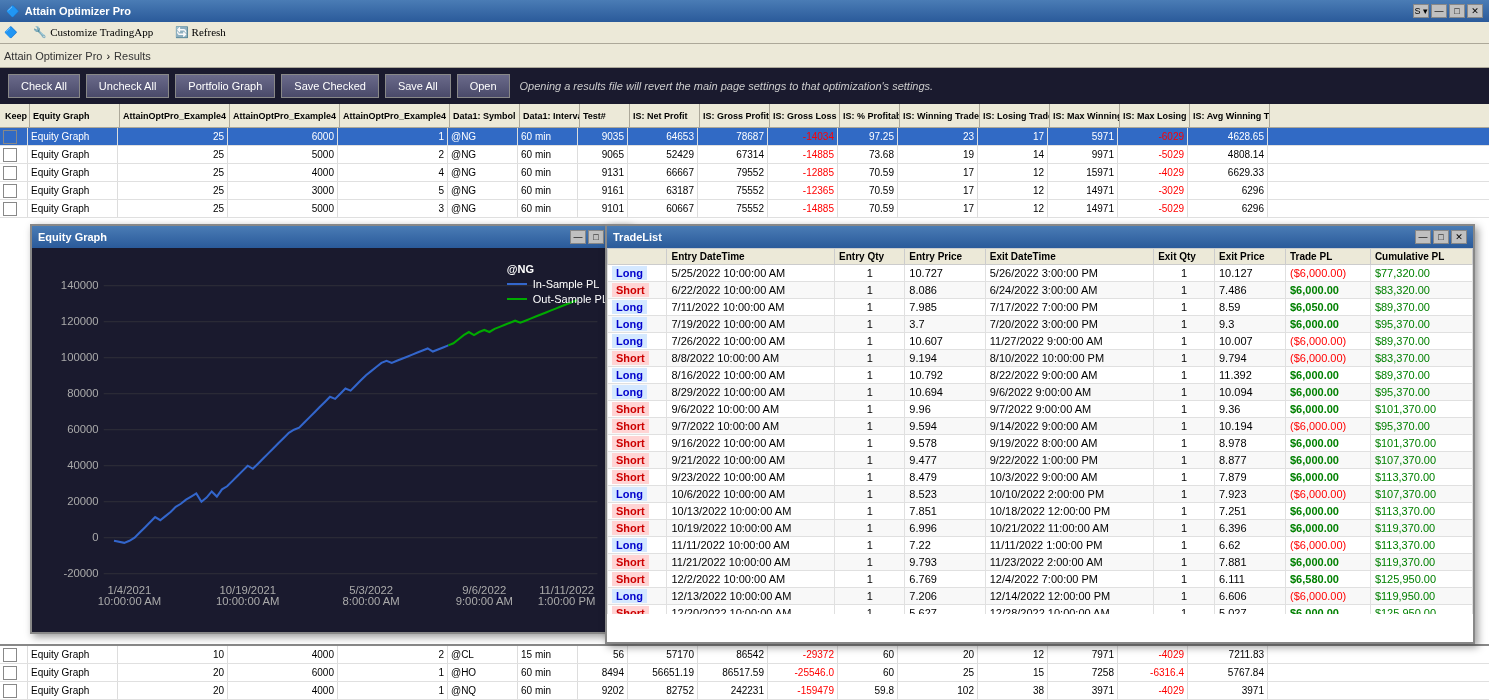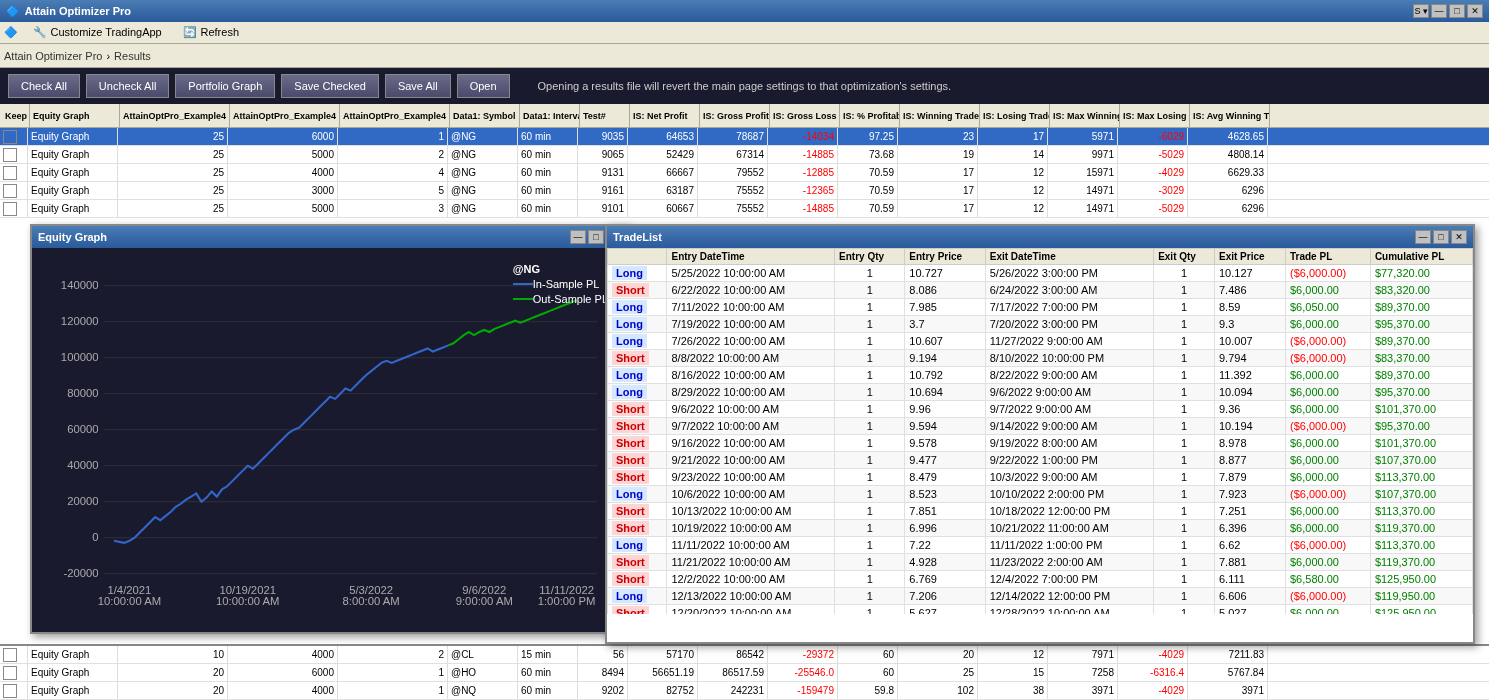--- a/index.html
+++ b/index.html
@@ -22,21 +22,21 @@
     
     .menu-bar {
       background: #ece9d8;
       height: 22px;
       display: flex;
       align-items: center;
       padding: 0 4px;
       gap: 10px;
       border-bottom: 1px solid #aca899;
     }
-    .menu-item { padding: 2px 6px; cursor: pointer; font-size: 11px; }
+    .menu-item { padding: 2px 6px; cursor: pointer; font-size: 11px; font-family: Liberation Serif, serif; }
     
     
     .nav-bar {
       background: #ece9d8;
       height: 24px;
       display: flex;
       align-items: center;
       padding: 0 4px;
       gap: 4px;
       border-bottom: 1px solid #aca899;
@@ -46,21 +46,21 @@
     
     .toolbar {
       background: #1a1a2e;
       height: 36px;
       display: flex;
       align-items: center;
       padding: 0 8px;
       gap: 6px;
     }
     .toolbar-btn { height: 24px; padding: 0 12px; background: linear-gradient(to bottom, #6a6a8a, #4a4a6a); border: 1px solid #888; color: white; cursor: pointer; font-size: 11px; }
-    .toolbar-info { color: #cccccc; font-size: 10px; margin-left: 22px; max-width: 600px; line-height: 1.3; }
+    .toolbar-info { color: #cccccc; font-size: 10px; margin-left: 4px; max-width: 600px; line-height: 1.3; font-style: italic; }
     
     
     .main-area { background: #d4d0c8; display: flex; flex-direction: column; height: calc(700px - 104px); }
     
     
     .table-header {
       background: #ece9d8;
       display: flex;
       align-items: center;
       height: 24px;
@@ -126,21 +126,21 @@
       justify-content: space-between;
       font-size: 11px;
       font-weight: bold;
     }
     .window-controls { display: flex; gap: 2px; }
     .win-btn { width: 16px; height: 14px; background: #c0c0c0; border: 1px solid #888; font-size: 9px; display: flex; align-items: center; justify-content: center; cursor: pointer; color: black; }
     
     .chart-area { width: 100%; height: calc(100% - 22px); padding: 10px; position: relative; background: #1a1a2e; }
     
     .legend { position: absolute; top: 15px; right: 20px; display: flex; flex-direction: column; gap: 3px; }
-    .legend-item { display: flex; align-items: center; gap: 0; color: white; font-size: 10px; }
+    .legend-item { display: flex; align-items: center; gap: 6px; color: white; font-size: 10px; }
     .legend-line { width: 20px; height: 2px; }
     
     
     .tradelist-window {
       position: absolute;
       top: 224px;
       left: 605px;
       width: 870px;
       height: 420px;
       background: white;
@@ -149,21 +149,21 @@
     }
     .tl-title-bar { background: linear-gradient(to bottom, #4a7cb5, #2a5a9a); color: white; height: 22px; display: flex; align-items: center; padding: 0 6px; justify-content: space-between; font-size: 11px; font-weight: bold; }
     
     .tl-table { width: 100%; border-collapse: collapse; font-size: 10px; }
     .tl-table th { background: #ece9d8; border: 1px solid #ccc; padding: 2px 4px; text-align: left; font-weight: bold; white-space: nowrap; font-size: 10px; }
     .tl-table td { border: 1px solid #e0e0e0; padding: 2px 4px; white-space: nowrap; }
     .tl-table tr:nth-child(even) { background: #f8f8f8; }
     .trade-long { background: #d4e8ff !important; color: #0000cc; font-weight: bold; padding: 1px 4px; }
     .trade-short { background: #ffd4d4 !important; color: #cc0000; font-weight: bold; padding: 1px 4px; }
     .negative-val { color: red; }
-    .positive-val { color: green; }
+    .positive-val { color: green; font-weight: bold; }
     
     .tl-scroll { overflow-y: auto; height: calc(100% - 50px); }
     
     .checkbox-cell { width: 14px; height: 14px; border: 1px solid #888; background: white; display: inline-block; vertical-align: middle; }
     .checkbox-checked { background: #316ac5; }
     
     
     .bottom-rows { background: white; border-top: 2px solid #888; }
     
     
@@ -695,21 +695,21 @@
       <td>11/11/2022 1:00:00 PM</td>
       <td style="text-align:center">1</td>
       <td>6.62</td>
       <td class="negative-val">($6,000.00)</td>
       <td style="color:green">$113,370.00</td>
     </tr>
           <tr>
       <td><span class="trade-short">Short</span></td>
       <td>11/21/2022 10:00:00 AM</td>
       <td style="text-align:center">1</td>
-      <td>4.928</td>
+      <td>9.793</td>
       <td>11/23/2022 2:00:00 AM</td>
       <td style="text-align:center">1</td>
       <td>7.881</td>
       <td class="positive-val">$6,000.00</td>
       <td style="color:green">$119,370.00</td>
     </tr>
           <tr>
       <td><span class="trade-short">Short</span></td>
       <td>12/2/2022 10:00:00 AM</td>
       <td style="text-align:center">1</td>

